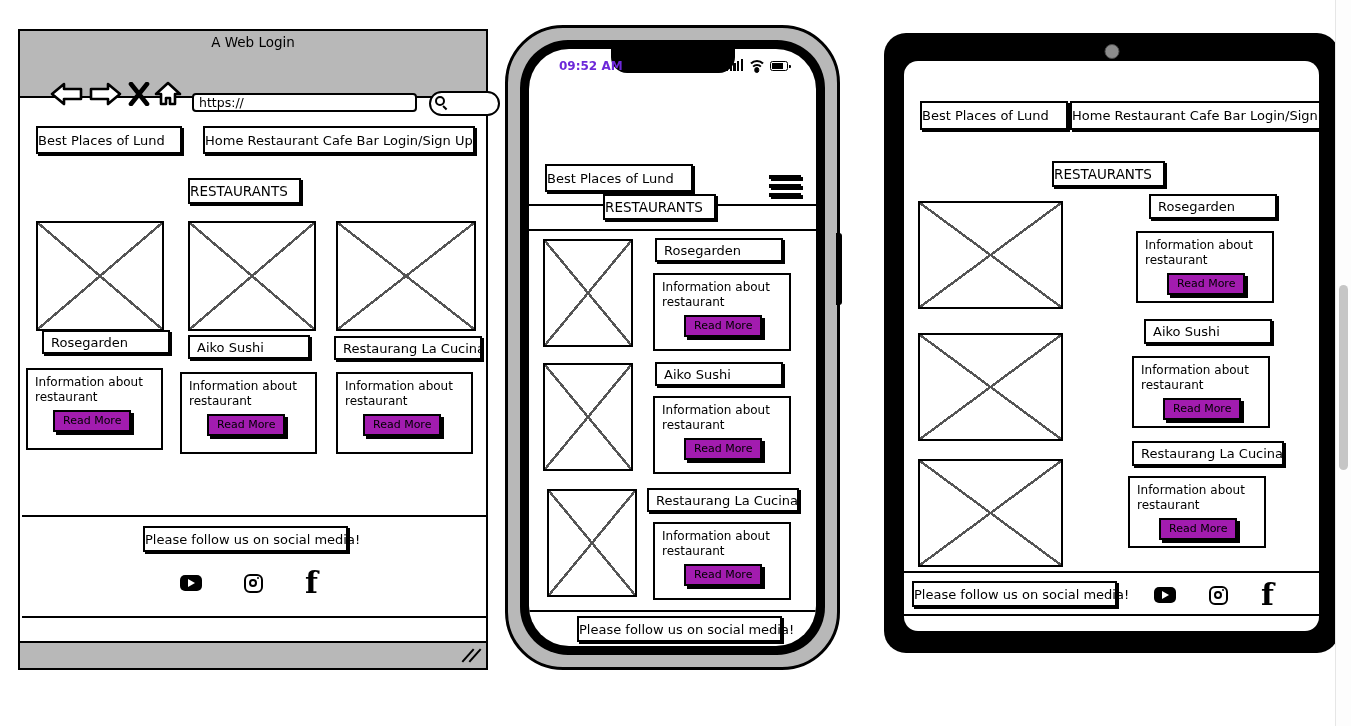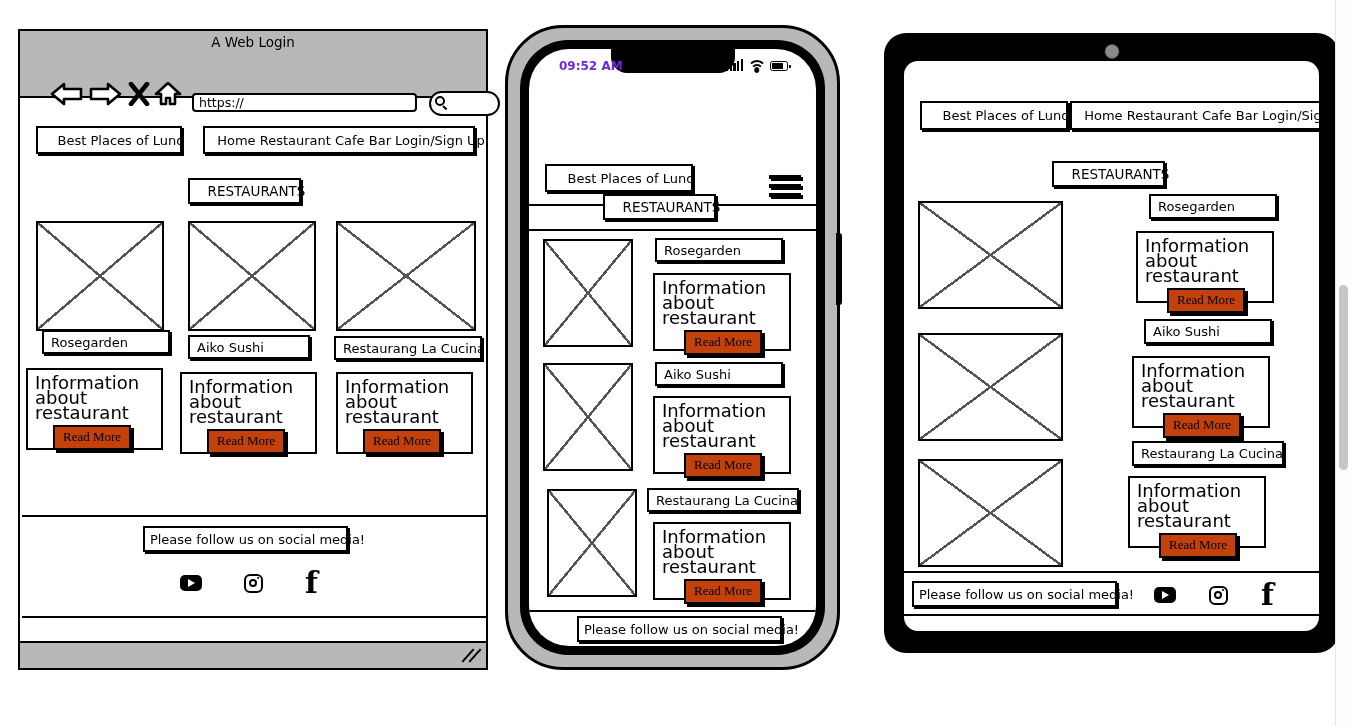--- a/index.html
+++ b/index.html
@@ -21,25 +21,23 @@
   }
 
   
   .wf-box {
     position: absolute;
     box-sizing: border-box;
     background: #ffffff;
     border: 2px solid #000000;
     display: flex;
     align-items: center;
-    justify-content: center;
     font-family: "DejaVu Sans", sans-serif;
     color: #000000;
     white-space: nowrap;
-    padding-left: 24px;
   }
   .shadowed-sm { box-shadow: 2px 2px 0 0 #000000; }
 
   .img-ph {
     position: absolute;
     box-sizing: border-box;
     border: 2px solid #000000;
     background:
       linear-gradient(to bottom right,
         transparent calc(50% - 1.2px), #555555 calc(50% - 1.2px),
@@ -57,39 +55,38 @@
   }
 
   .info-card {
     position: absolute;
     box-sizing: border-box;
     border: 2px solid #000000;
     background: #ffffff;
     padding: 5px 7px 6px 7px;
   }
   .info-card .info-text {
-    font-size: 18px;
+    font-size: 12px;
     line-height: 15px;
     color: #000;
     white-space: normal;
   }
   .read-more {
     box-sizing: border-box;
     display: inline-flex;
     align-items: center;
     justify-content: center;
     border: 2px solid #000;
-    background: #c2410c;
+    background: #a21caf;
     box-shadow: 3px 3px 0 0 #000;
-    font-size: 13px;
+    font-size: 11px;
     padding: 2px 8px 3px 8px;
     margin-top: 5px;
     color: #000;
     white-space: nowrap;
-    font-family: Liberation Serif, serif;
   }
 
   
   .social-row { position: absolute; display: flex; align-items: center; }
   .yt-icon {
     width: 22px; height: 16px; background: #000; border-radius: 5px;
     position: relative; display: inline-block;
   }
   .yt-icon::after {
     content: ""; position: absolute; left: 8px; top: 4px;

